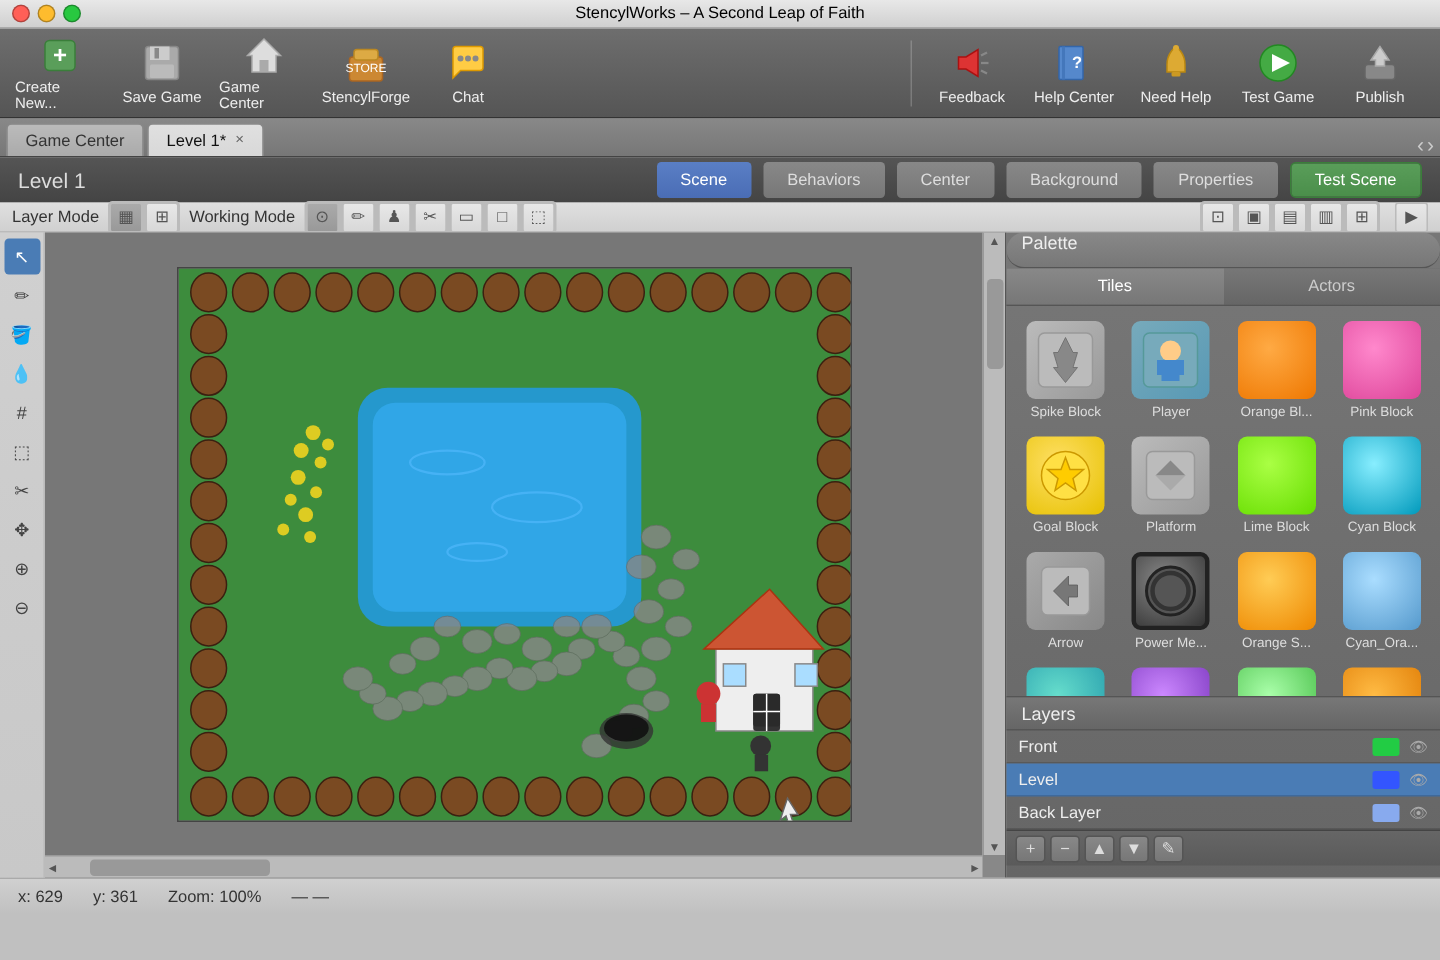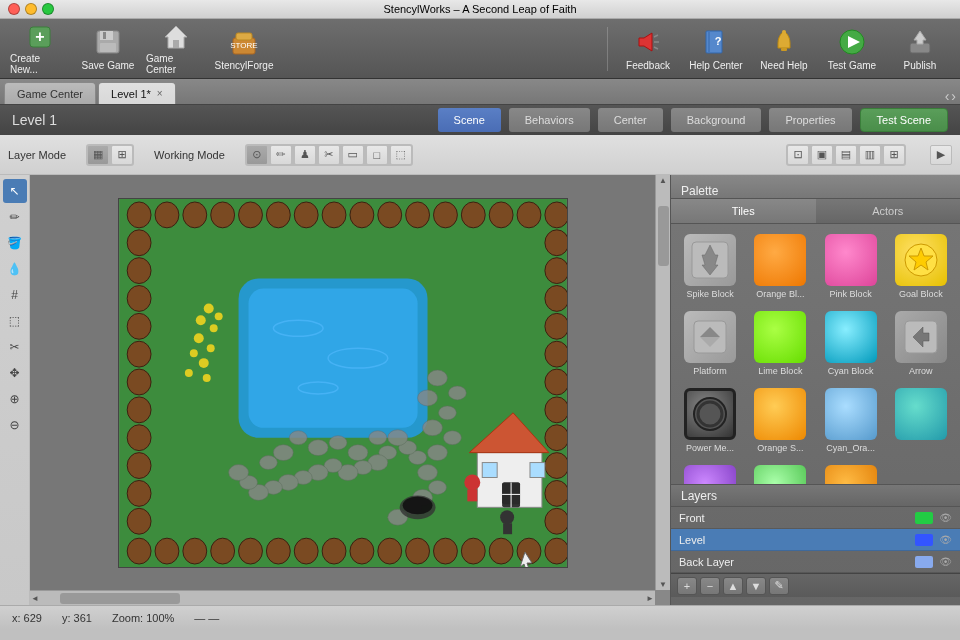--- a/index.html
+++ b/index.html
@@ -125,26 +125,26 @@
       color: #fff;
       font-size: 11px;
       display: flex;
       align-items: center;
       cursor: pointer;
       border: 1px solid #3a7e3a;
     }
 
     
     #toolsbar {
-      height: 40px;
+      height: 20px;
       background: linear-gradient(to bottom, #e0e0e0, #d0d0d0);
       display: flex;
       align-items: center;
       padding: 0 8px;
-      gap: 20px;
+      gap: 6px;
       border-bottom: 1px solid #bbb;
     }
     .tools-label { font-size: 11px; color: #333; font-weight: 500; }
     .tools-group { display: flex; gap: 2px; background: #bbb; border-radius: 3px; padding: 1px; }
     .tool-btn {
       width: 22px; height: 20px;
       background: linear-gradient(to bottom, #e8e8e8, #d8d8d8);
       border-radius: 2px;
       display: flex;
       align-items: center;
@@ -235,23 +235,24 @@
       border-left: 1px solid #555;
       display: flex;
       flex-direction: column;
     }
 
     
     #palette-header {
       height: 24px;
       background: linear-gradient(to bottom, #888, #777);
       display: flex;
-      align-items: flex-end;
+      align-items: flex-start;
       padding: 0 10px;
       border-bottom: 1px solid #555;
+      border-radius: 12px;
     }
     #palette-title { color: #eee; font-size: 12px; font-weight: 500; }
 
     #palette-tabs {
       display: flex;
       background: #666;
       border-bottom: 1px solid #555;
     }
     .palette-tab {
       flex: 1;
@@ -424,20 +425,31 @@
   </div>
   <div class="tb-item">
     <div class="tb-icon">
       <svg width="28" height="28" viewBox="0 0 28 28">
         <rect x="3" y="10" width="22" height="16" rx="2" fill="#cc8833" stroke="#aa6622" stroke-width="1"></rect>
         <rect x="6" y="5" width="16" height="7" rx="2" fill="#ddaa44" stroke="#bb8822" stroke-width="1"></rect>
         <text x="14" y="20" text-anchor="middle" fill="white" font-size="8">STORE</text>
       </svg>
     </div>
     <span>StencylForge</span>
+  </div>
+  <div class="tb-item">
+    <div class="tb-icon">
+      <svg width="28" height="28" viewBox="0 0 28 28">
+        <path d="M4,5 Q4,3 6,3 L22,3 Q24,3 24,5 L24,17 Q24,19 22,19 L9,19 L4,24 L4,5 Z" fill="#ffcc44" stroke="#dd9900" stroke-width="1"></path>
+        <circle cx="9" cy="11" r="2" fill="#888"></circle>
+        <circle cx="14" cy="11" r="2" fill="#888"></circle>
+        <circle cx="19" cy="11" r="2" fill="#888"></circle>
+      </svg>
+    </div>
+    <span>Chat</span>
   </div>
   <div class="tb-spacer"></div>
   <div class="tb-separator"></div>
   <div class="tb-item">
     <div class="tb-icon">
       <svg width="28" height="28" viewBox="0 0 28 28">
         <path d="M5,10 L5,18 L10,18 L18,23 L18,5 L10,10 Z" fill="#dd3333" stroke="#aa1111" stroke-width="1"></path>
         <line x1="20" y1="9" x2="24" y2="7" stroke="#888" stroke-width="1.5"></line>
         <line x1="20" y1="14" x2="25" y2="14" stroke="#888" stroke-width="1.5"></line>
         <line x1="20" y1="19" x2="24" y2="21" stroke="#888" stroke-width="1.5"></line>
@@ -746,20 +758,32 @@
       <div class="palette-item">
         <div class="palette-tile tile-spike">
           <svg width="40" height="40" viewBox="0 0 40 40">
             <rect x="2" y="2" width="36" height="36" rx="4" fill="#bbb" stroke="#999" stroke-width="1"></rect>
             <polygon points="20,5 15,15 12,15 15,25 12,25 20,35 28,25 25,25 28,15 25,15" fill="#888" stroke="#666" stroke-width="0.5"></polygon>
           </svg>
         </div>
         <span class="palette-name">Spike Block</span>
       </div>
 
+      <div class="palette-item">
+        <div class="palette-tile tile-player">
+          <svg width="40" height="40" viewBox="0 0 40 40">
+            <rect x="2" y="2" width="36" height="36" rx="4" fill="#7ab" stroke="#599" stroke-width="1"></rect>
+            <circle cx="20" cy="14" r="7" fill="#ffcc88"></circle>
+            <rect x="14" y="20" width="12" height="14" fill="#4488cc"></rect>
+            <rect x="11" y="20" width="5" height="10" fill="#4488cc"></rect>
+            <rect x="24" y="20" width="5" height="10" fill="#4488cc"></rect>
+          </svg>
+        </div>
+        <span class="palette-name">Player</span>
+      </div>
 
       <div class="palette-item">
         <div class="palette-tile tile-orange"></div>
         <span class="palette-name">Orange Bl...</span>
       </div>
 
       <div class="palette-item">
         <div class="palette-tile tile-pink"></div>
         <span class="palette-name">Pink Block</span>
       </div>

